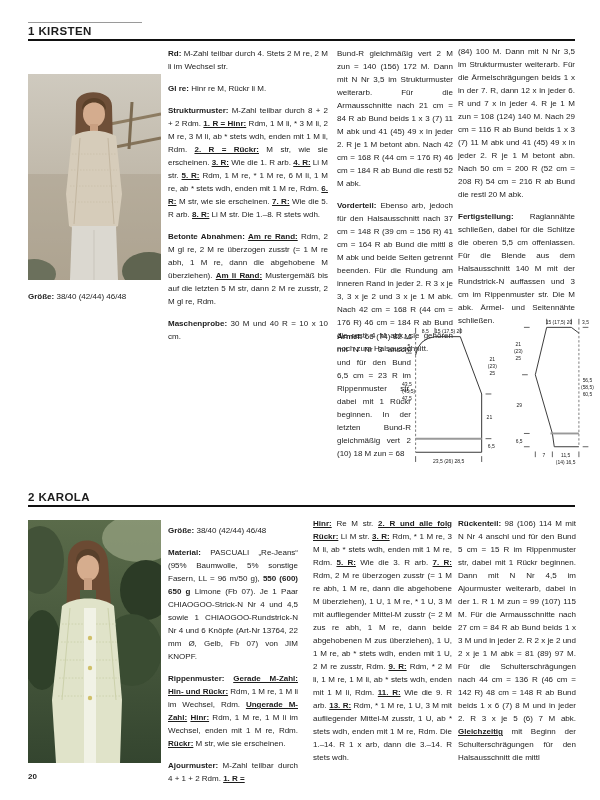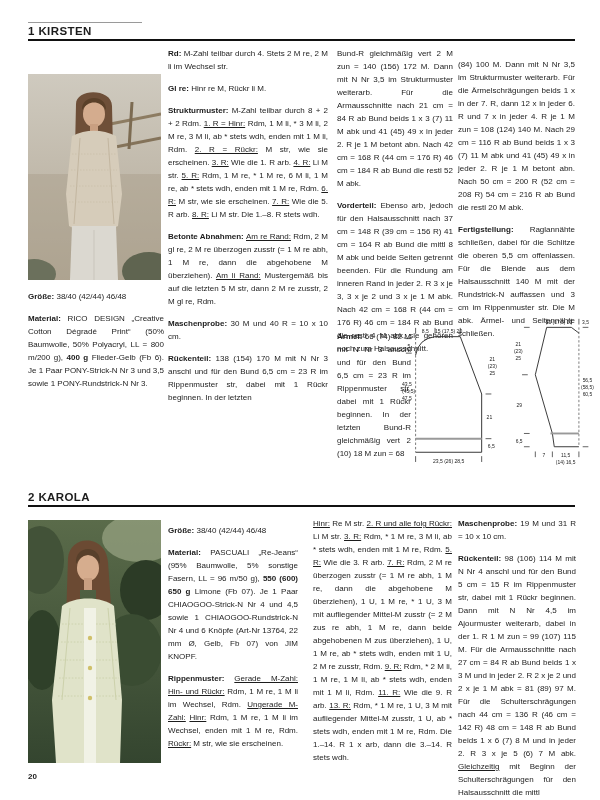--- a/index.html
+++ b/index.html
@@ -9,21 +9,21 @@
     font-family:"Liberation Sans", sans-serif; color:#1c1c1c; overflow:hidden;
     margin:0 auto;
   }
   .abs { position:absolute; }
   .sec-header { font-size:11.5px; font-weight:bold; letter-spacing:.4px; }
   .sec-rule { background:#111; height:2px; }
   .hairline { background:#9a9a9a; height:1px; }
   .col p { font-size:8px; line-height:13px; text-align:justify; margin-bottom:9px; }
   .col p:last-child { margin-bottom:0; }
   .b { font-weight:bold; }
-  .u { text-decoration:underline; }
+  .u { text-decoration:underline;font-weight:bold; }
   .pagenum { font-size:8px; font-weight:bold; }
   .watermark {
     font-size:15px; font-weight:bold; letter-spacing:.5px;
     color:#efefef; -webkit-text-stroke:0.9px #9aa0a8; text-shadow:0 0 1px #b7bcc4;
   }
   svg .outline { fill:none; stroke:#333; stroke-width:1; }
   svg .ribline { fill:none; stroke:#999; stroke-width:2; }
   svg .fold { fill:none; stroke:#555; stroke-width:0.8; stroke-dasharray:2.5 2; }
   svg .tick { fill:none; stroke:#333; stroke-width:0.8; }
   svg text { font-family:"Liberation Sans", sans-serif; font-size:5.2px; fill:#222; }
@@ -61,41 +61,39 @@
       <path d="M44,62 C58,55 74,55 88,62 L94,120 L90,152 C74,160 56,160 41,152 L38,120 Z" fill="#d6ccba"></path>
       <path d="M52,64 L46,150 M80,64 L86,150" stroke="#c3b6a0" stroke-width="1" fill="none"></path>
       <path d="M44,80 H88 M43,96 H89 M42,112 H90 M41,128 H90" stroke="#c9bda8" stroke-width="0.7" stroke-dasharray="1.5 1.5" fill="none"></path>
       <path d="M44,152 L88,152 L90,206 L42,206 Z" fill="#dbd8d0"></path>
       <path d="M66,156 V206" stroke="#c9c5bc" stroke-width="1"></path>
     </svg>
   </div>
 
   <div class="abs col" style="left:28px; top:290px; width:136px;">
     <p><span class="b">Größe: </span><span>38/40 (42/44) 46/48</span></p>
-    <p><span class="b">Material: </span><span>RICO DESIGN „Creative Cotton Dégradé Print“ (50% Baumwolle, 50% Polyacryl, LL = 800 m/200 g), </span><span class="b">400 g</span><span> Flieder-Gelb (Fb 6). Je 1 Paar PONY-Strick-N Nr 3 und 3,5 sowie 1 PONY-Rundstrick-N Nr 3.</span></p>
   </div>
 
   <div class="abs col" style="left:168px; top:47px; width:160px;">
     <p><span class="b">Rd: </span><span>M-Zahl teilbar durch 4. Stets 2 M re, 2 M li im Wechsel str.</span></p>
     <p><span class="b">Gl re: </span><span>Hinr re M, Rückr li M.</span></p>
     <p><span class="b">Strukturmuster: </span><span>M-Zahl teilbar durch 8 + 2 + 2 Rdm. </span><span class="u">1. R = Hinr:</span><span> Rdm, 1 M li, * 3 M li, 2 M re, 3 M li, ab * stets wdh, enden mit 1 M li, Rdm. </span><span class="u">2. R = Rückr:</span><span> M str, wie sie erscheinen. </span><span class="u">3. R:</span><span> Wie die 1. R arb. </span><span class="u">4. R:</span><span> Li M str. </span><span class="u">5. R:</span><span> Rdm, 1 M re, * 1 M re, 6 M li, 1 M re, ab * stets wdh, enden mit 1 M re, Rdm. </span><span class="u">6. R:</span><span> M str, wie sie erscheinen. </span><span class="u">7. R:</span><span> Wie die 5. R arb. </span><span class="u">8. R:</span><span> Li M str. Die 1.–8. R stets wdh.</span></p>
     <p><span class="b">Betonte Abnahmen: </span><span class="u">Am re Rand:</span><span> Rdm, 2 M gl re, 2 M re überzogen zusstr (= 1 M re abh, 1 M re, dann die abgehobene M überziehen). </span><span class="u">Am li Rand:</span><span> Mustergemäß bis auf die letzten 5 M str, dann 2 M re zusstr, 2 M gl re, Rdm.</span></p>
     <p><span class="b">Maschenprobe: </span><span>30 M und 40 R = 10 x 10 cm.</span></p>
-    <p><span class="b">Rückenteil: </span><span>138 (154) 170 M mit N Nr 3 anschl und für den Bund 6,5 cm = 23 R im Rippenmuster str, dabei mit 1 Rückr beginnen. In der letzten</span></p>
   </div>
 
   <div class="abs col" style="left:337px; top:47px; width:116px;">
     <p><span>Bund-R gleichmäßig vert 2 M zun = 140 (156) 172 M. Dann mit N Nr 3,5 im Strukturmuster weiterarb. Für die Armausschnitte nach 21 cm = 84 R ab Bund beids 1 x 3 (7) 11 M abk und 41 (45) 49 x in jeder 2. R je 1 M betont abn. Nach 42 cm = 168 R (44 cm = 176 R) 46 cm = 184 R ab Bund die restl 52 M abk.</span></p>
     <p><span class="b">Vorderteil: </span><span>Ebenso arb, jedoch für den Halsausschnitt nach 37 cm = 148 R (39 cm = 156 R) 41 cm = 164 R ab Bund die mittl 8 M abk und beide Seiten getrennt beenden. Für die Rundung am inneren Rand in jeder 2. R 3 x je 3, 3 x je 2 und 3 x je 1 M abk. Nach 42 cm = 168 R (44 cm = 176 R) 46 cm = 184 R ab Bund die restl 4 M abk, sie gehören noch zum Halsausschnitt.</span></p>
   </div>
   <div class="abs col" style="left:337px; top:330px; width:74px;">
     <p><span class="b">Ärmel: </span><span>66 (74) 82 M mit N Nr 3 anschl und für den Bund 6,5 cm = 23 R im Rippenmuster str, dabei mit 1 Rückr beginnen. In der letzten Bund-R gleichmäßig vert 2 (10) 18 M zun = 68</span></p>
   </div>
 
-  <div class="abs col" style="left:458px; top:58px; width:117px;">
+  <div class="abs col" style="left:458px; top:45px; width:117px;">
     <p><span>(84) 100 M. Dann mit N Nr 3,5 im Strukturmuster weiterarb. Für die Ärmelschrägungen beids 1 x in der 7. R, dann 12 x in jeder 6. R und 7 x in jeder 4. R je 1 M zun = 108 (124) 140 M. Nach 29 cm = 116 R ab Bund beids 1 x 3 (7) 11 M abk und 41 (45) 49 x in jeder 2. R je 1 M betont abn. Nach 50 cm = 200 R (52 cm = 208 R) 54 cm = 216 R ab Bund die restl 20 M abk.</span></p>
     <p><span class="b">Fertigstellung: </span><span>Raglannähte schließen, dabei für die Schlitze die oberen 5,5 cm offenlassen. Für die Blende aus dem Halsausschnitt 140 M mit der Rundstrick-N auffassen und 3 cm im Rippenmuster str. Die M abk. Ärmel- und Seitennähte schließen.</span></p>
   </div>
 
   <svg class="abs" style="left:402px; top:314px;" width="102" height="158" viewBox="0 0 105 158">
     <path class="fold" d="M14,22 V140"></path>
     <path class="outline" d="M14,40 Q17,23 34,21 L60,21 L82,80 L82,140"></path>
     <path class="outline" d="M14,140 H82"></path>
     <path class="ribline" d="M14,126 H82"></path>
     <path class="tick" d="M14,12 V18 M34,12 V18 M60,12 V18"></path>
@@ -168,26 +166,26 @@
       <circle cx="62" cy="178" r="2.2" fill="#cfc06a"></circle>
       <path d="M34,104 H56 M68,104 H88 M33,122 H56 M68,122 H90 M32,140 H56 M68,140 H90 M31,158 H56 M68,158 H91 M30,176 H56 M68,176 H92" stroke="#c9cfa8" stroke-width="0.8" stroke-dasharray="1.6 1.6" fill="none"></path>
       <path d="M42,88 L34,180 M80,88 L88,180" stroke="#ccd1ab" stroke-width="1" fill="none"></path>
     </svg>
   </div>
 
   <div class="abs col" style="left:168px; top:524px; width:130px;">
     <p><span class="b">Größe: </span><span>38/40 (42/44) 46/48</span></p>
     <p><span class="b">Material: </span><span>PASCUALI „Re-Jeans“ (95% Baumwolle, 5% sonstige Fasern, LL = 96 m/50 g), </span><span class="b">550 (600) 650 g</span><span> Limone (Fb 07). Je 1 Paar CHIAOGOO-Strick-N Nr 4 und 4,5 sowie 1 CHIAOGOO-Rundstrick-N Nr 4 und 6 Knöpfe (Art-Nr 13764, 22 mm Ø, Gelb, Fb 07) von JIM KNOPF.</span></p>
     <p><span class="b">Rippenmuster: </span><span class="u">Gerade M-Zahl:</span><span> </span><span class="u">Hin- und Rückr:</span><span> Rdm, 1 M re, 1 M li im Wechsel, Rdm. </span><span class="u">Ungerade M-Zahl:</span><span> </span><span class="u">Hinr:</span><span> Rdm, 1 M re, 1 M li im Wechsel, enden mit 1 M re, Rdm. </span><span class="u">Rückr:</span><span> M str, wie sie erscheinen.</span></p>
+    <p><span class="b">Ajourmuster: </span><span>M-Zahl teilbar durch 4 + 1 + 2 Rdm. </span><span class="u">1. R =</span></p>
   </div>
 
   <div class="abs col" style="left:313px; top:517px; width:139px;">
     <p><span class="u">Hinr:</span><span> Re M str. </span><span class="u">2. R und alle folg Rückr:</span><span> Li M str. </span><span class="u">3. R:</span><span> Rdm, * 1 M re, 3 M li, ab * stets wdh, enden mit 1 M re, Rdm. </span><span class="u">5. R:</span><span> Wie die 3. R arb. </span><span class="u">7. R:</span><span> Rdm, 2 M re überzogen zusstr (= 1 M re abh, 1 M re, dann die abgehobene M überziehen), 1 U, 1 M re, * 1 U, 3 M mit aufliegender Mittel-M zusstr (= 2 M zus re abh, 1 M re, dann beide abgehobenen M zus überziehen), 1 U, 1 M re, ab * stets wdh, enden mit 1 U, 2 M re zusstr, Rdm. </span><span class="u">9. R:</span><span> Rdm, * 2 M li, 1 M re, 1 M li, ab * stets wdh, enden mit 1 M li, Rdm. </span><span class="u">11. R:</span><span> Wie die 9. R arb. </span><span class="u">13. R:</span><span> Rdm, * 1 M re, 1 U, 3 M mit aufliegender Mittel-M zusstr, 1 U, ab * stets wdh, enden mit 1 M re, Rdm. Die 1.–14. R 1 x arb, dann die 3.–14. R stets wdh.</span></p>
   </div>
 
   <div class="abs col" style="left:458px; top:517px; width:118px;">
-    <p><span class="b">Maschenprobe: </span><span>19 M und 31 R = 10 x 10 cm.</span></p>
     <p><span class="b">Rückenteil: </span><span>98 (106) 114 M mit N Nr 4 anschl und für den Bund 5 cm = 15 R im Rippenmuster str, dabei mit 1 Rückr beginnen. Dann mit N Nr 4,5 im Ajourmuster weiterarb, dabei in der 1. R 1 M zun = 99 (107) 115 M. Für die Armausschnitte nach 27 cm = 84 R ab Bund beids 1 x 3 M und in jeder 2. R 2 x je 2 und 2 x je 1 M abk = 81 (89) 97 M. Für die Schulterschrägungen nach 44 cm = 136 R (46 cm = 142 R) 48 cm = 148 R ab Bund beids 1 x 6 (7) 8 M und in jeder 2. R 3 x je 5 (6) 7 M abk. </span><span class="u">Gleichzeitig</span><span> mit Beginn der Schulterschrägungen für den Halsausschnitt die mittl</span></p>
   </div>
 
   <div class="abs pagenum" style="left:28px; top:772px;">20</div>
 
 </div>
 
 </body></html>

